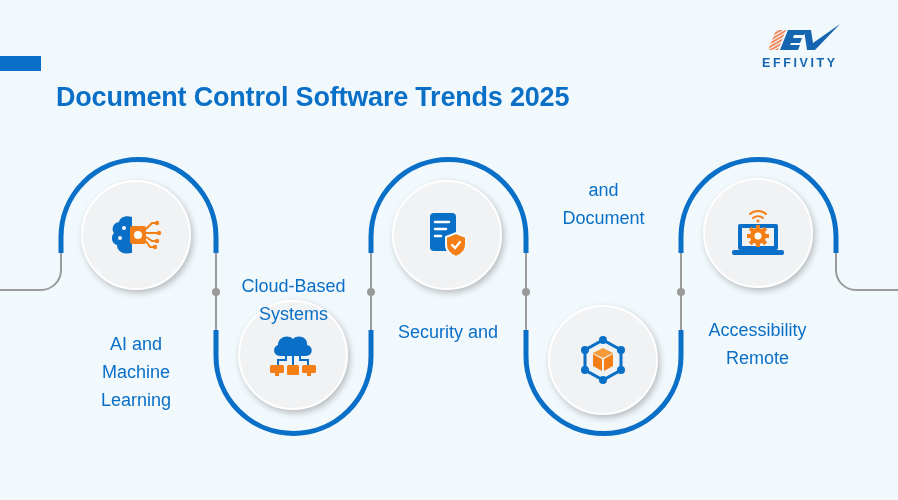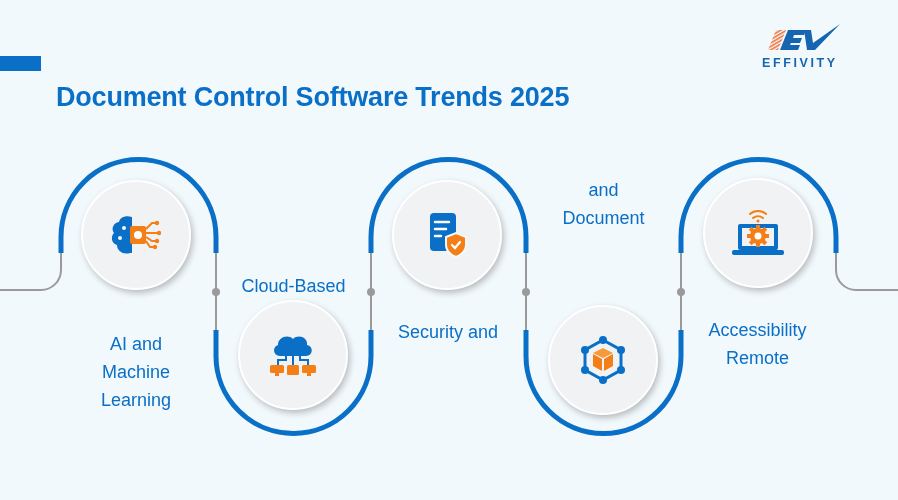--- a/index.html
+++ b/index.html
@@ -94,20 +94,21 @@
       <rect x="2" y="33" width="14" height="8" rx="1.5"></rect>
         <rect x="7" y="41" width="4" height="3"></rect>
       <rect x="19" y="33" width="12" height="10" rx="1.5"></rect>
       <rect x="34" y="33" width="14" height="8" rx="1.5"></rect>
         <rect x="39" y="41" width="4" height="3"></rect>
     </g>
   </svg>
 </div>
 <div class="label" style="left:222px;top:228px;width:143px;margin-top:44px;">
   <div>Cloud-Based</div>
+  <div>Systems</div>
 </div>
 
 <div class="node" style="left:392px;top:180px;">
   <svg width="46" height="48" viewBox="0 0 46 48">
     <rect x="6" y="2" width="26" height="38" rx="4" fill="#0a6fc7"></rect>
     <g stroke="#fff" stroke-width="2.5" stroke-linecap="round">
         <path d="M11,11 H25"></path>
         <path d="M11,18 H22"></path>
         <path d="M11,25 H17"></path>
       </g>

